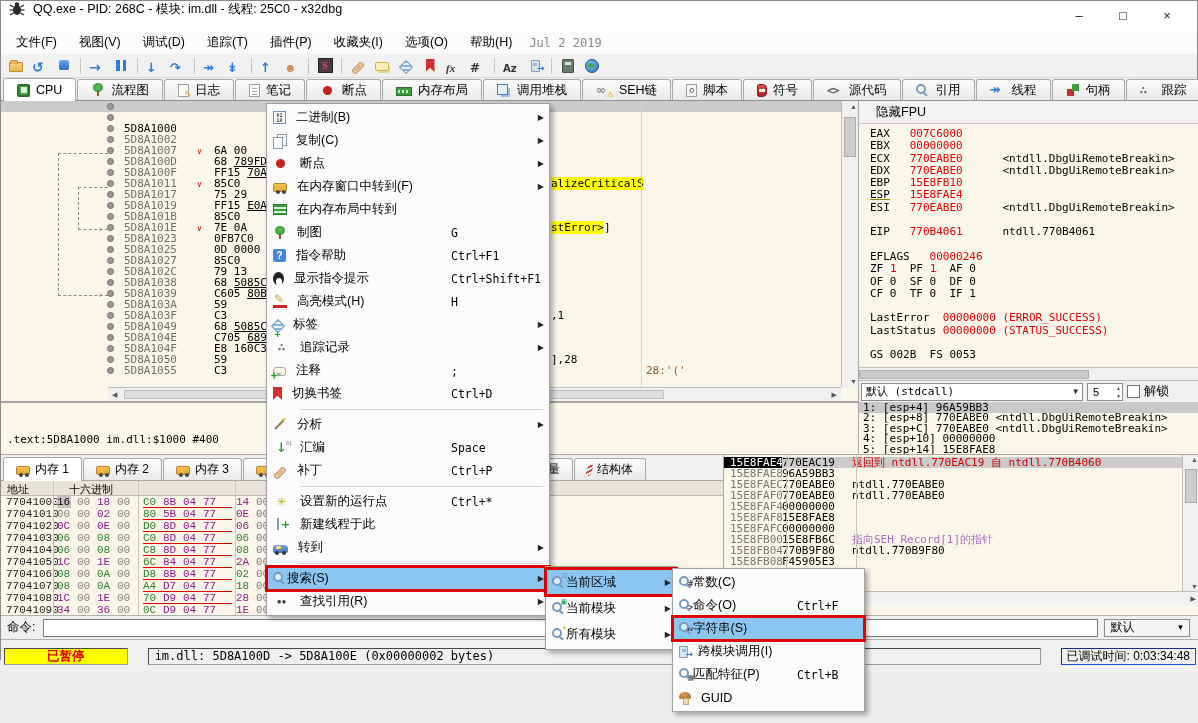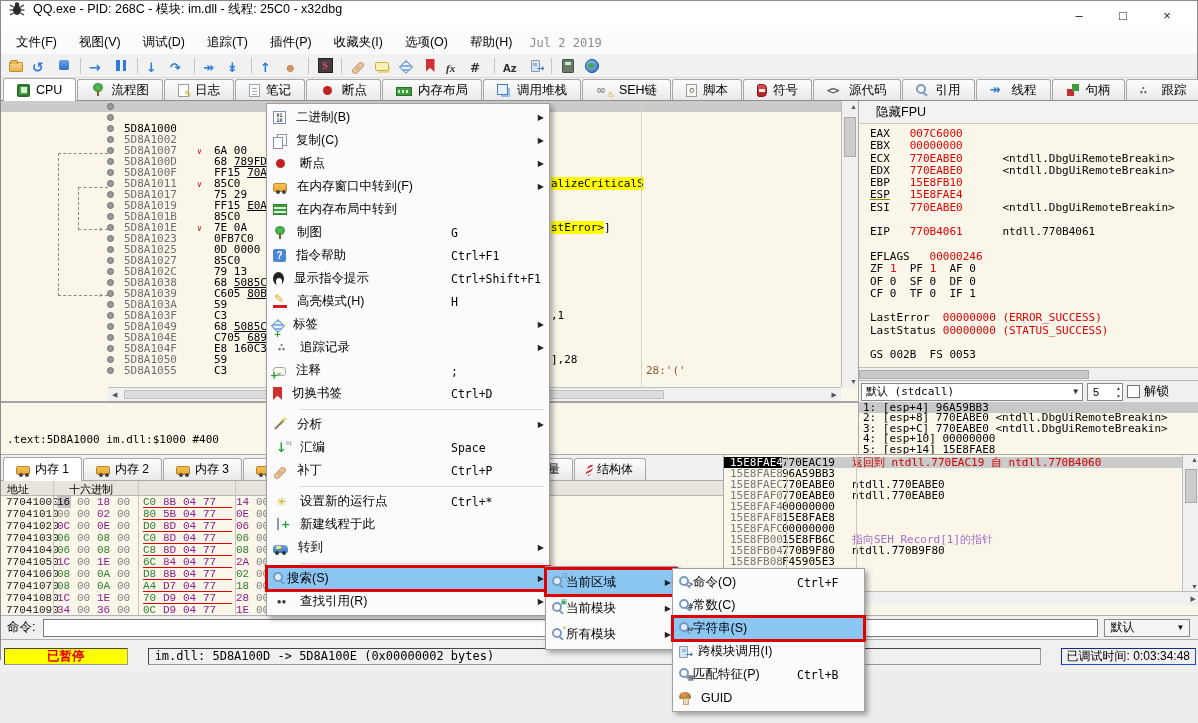--- a/index.html
+++ b/index.html
@@ -1351,31 +1351,31 @@
     <div class="mi">
       <span class="mi-ic ic" data-icon="search-all-icon"></span>
       <span class="mi-lb">所有模块</span>
       <span class="mi-ar">▶</span>
     </div>
   </div>
 
 <div class="menu submenu2">
 
     <div class="mi">
+      <span class="mi-ic ic" data-icon="search-constant-icon"></span>
+      <span class="mi-lb">常数(C)</span>
+      <span class="mi-sc"></span>
+    </div>
+
+    <div class="mi">
       <span class="mi-ic ic" data-icon="search-command-icon"></span>
       <span class="mi-lb">命令(O)</span>
       <span class="mi-sc">Ctrl+F</span>
     </div>
 
-    <div class="mi">
-      <span class="mi-ic ic" data-icon="search-constant-icon"></span>
-      <span class="mi-lb">常数(C)</span>
-      <span class="mi-sc"></span>
-    </div>
-
     <div class="mi" data-v="hl red">
       <span class="mi-ic ic" data-icon="search-string-icon"></span>
       <span class="mi-lb">字符串(S)</span>
       <span class="mi-sc"></span>
     </div>
 
     <div class="mi">
       <span class="mi-ic ic" data-icon="intermodule-call-icon"></span>
       <span class="mi-lb">跨模块调用(I)</span>
       <span class="mi-sc"></span>

